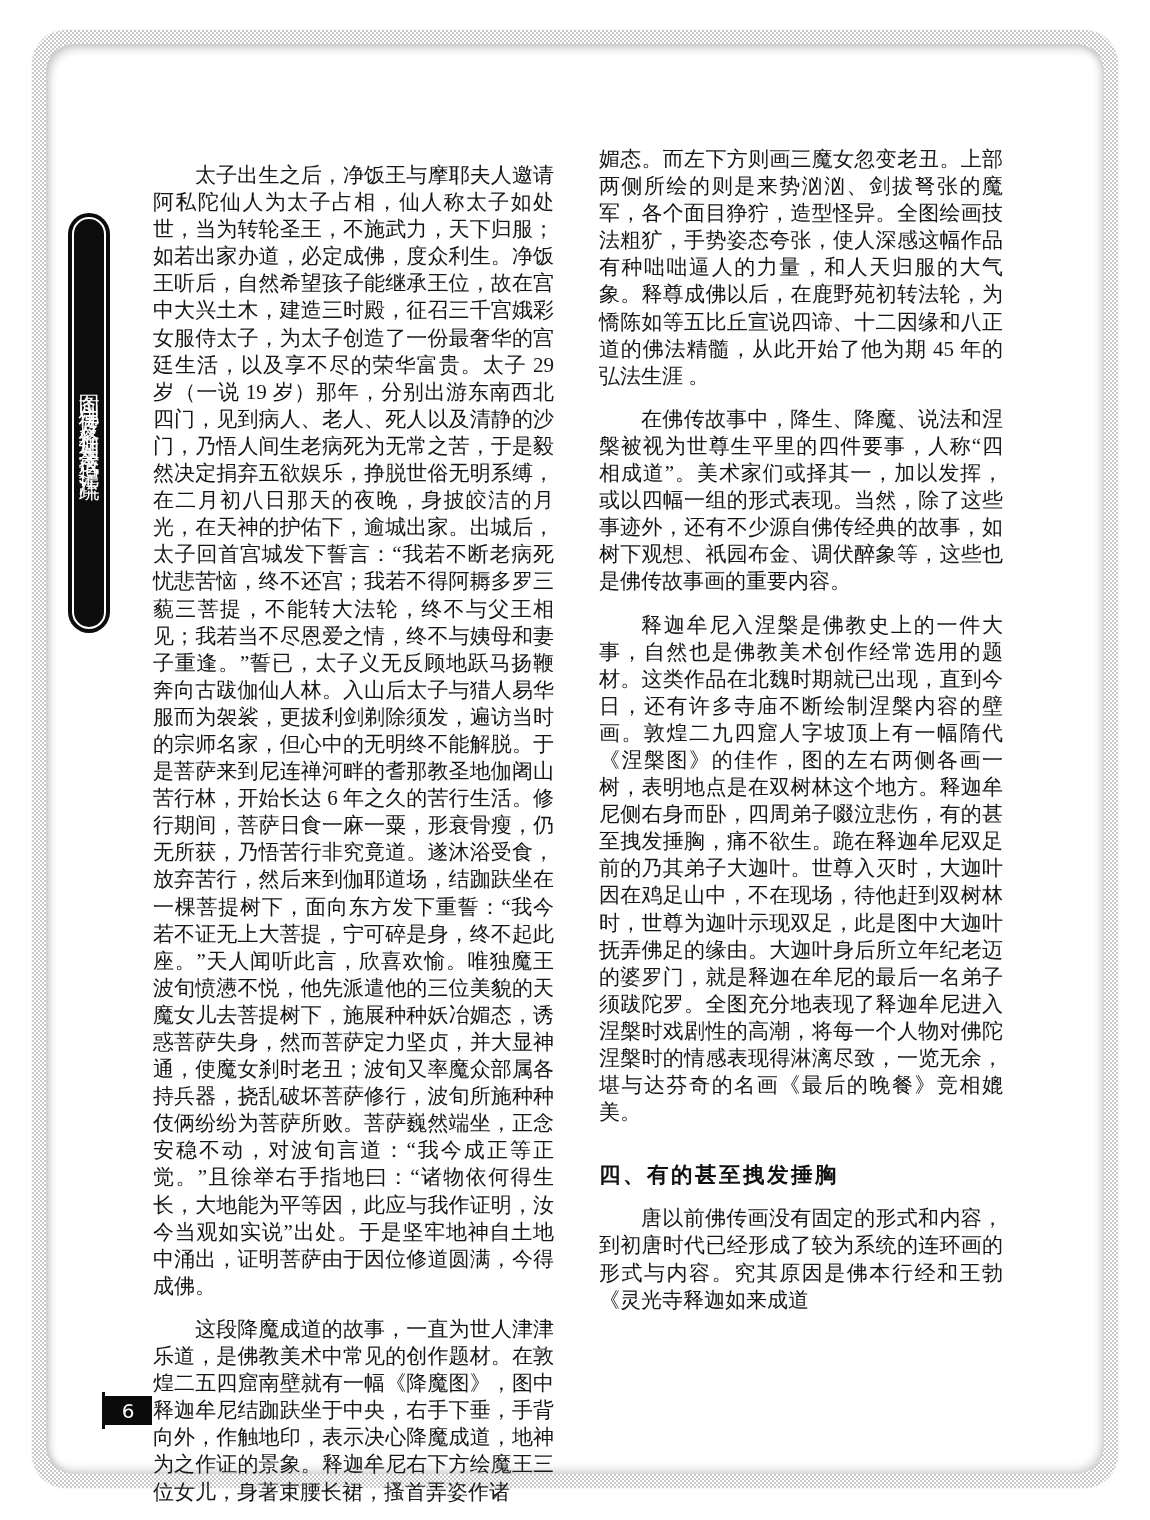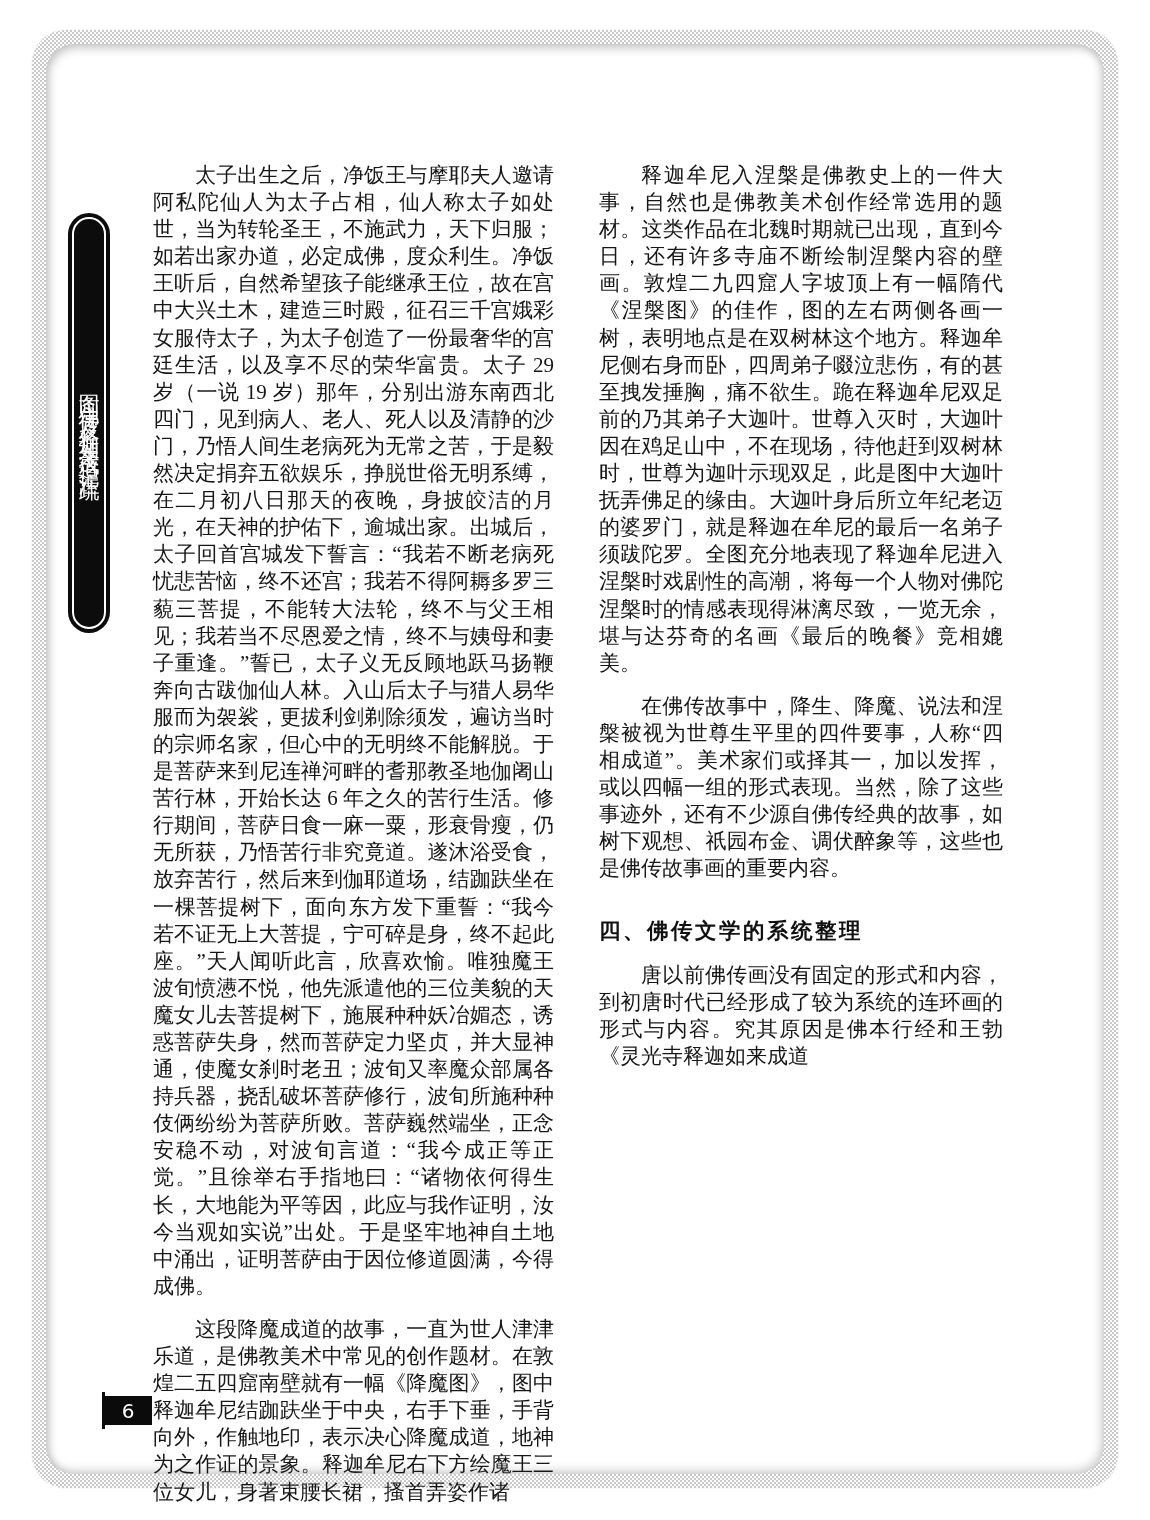--- a/index.html
+++ b/index.html
@@ -99,22 +99,23 @@
   <div class="side-tab-ring"></div>
   <div class="side-tab-text">图画佛传及释迦如来成道记注疏</div>
 </div>
 
 <div class="col col-left">
   <p class="indent">太子出生之后，净饭王与摩耶夫人邀请阿私陀仙人为太子占相，仙人称太子如处世，当为转轮圣王，不施武力，天下归服；如若出家办道，必定成佛，度众利生。净饭王听后，自然希望孩子能继承王位，故在宫中大兴土木，建造三时殿，征召三千宫娥彩女服侍太子，为太子创造了一份最奢华的宫廷生活，以及享不尽的荣华富贵。太子 29 岁（一说 19 岁）那年，分别出游东南西北四门，见到病人、老人、死人以及清静的沙门，乃悟人间生老病死为无常之苦，于是毅然决定捐弃五欲娱乐，挣脱世俗无明系缚，在二月初八日那天的夜晚，身披皎洁的月光，在天神的护佑下，逾城出家。出城后，太子回首宫城发下誓言：“我若不断老病死忧悲苦恼，终不还宫；我若不得阿耨多罗三藐三菩提，不能转大法轮，终不与父王相见；我若当不尽恩爱之情，终不与姨母和妻子重逢。”誓已，太子义无反顾地跃马扬鞭奔向古跋伽仙人林。入山后太子与猎人易华服而为袈裟，更拔利剑剃除须发，遍访当时的宗师名家，但心中的无明终不能解脱。于是菩萨来到尼连禅河畔的耆那教圣地伽阇山苦行林，开始长达 6 年之久的苦行生活。修行期间，菩萨日食一麻一粟，形衰骨瘦，仍无所获，乃悟苦行非究竟道。遂沐浴受食，放弃苦行，然后来到伽耶道场，结跏趺坐在一棵菩提树下，面向东方发下重誓：“我今若不证无上大菩提，宁可碎是身，终不起此座。”天人闻听此言，欣喜欢愉。唯独魔王波旬愤懑不悦，他先派遣他的三位美貌的天魔女儿去菩提树下，施展种种妖冶媚态，诱惑菩萨失身，然而菩萨定力坚贞，并大显神通，使魔女刹时老丑；波旬又率魔众部属各持兵器，挠乱破坏菩萨修行，波旬所施种种伎俩纷纷为菩萨所败。菩萨巍然端坐，正念安稳不动，对波旬言道：“我今成正等正觉。”且徐举右手指地曰：“诸物依何得生长，大地能为平等因，此应与我作证明，汝今当观如实说”出处。于是坚牢地神自土地中涌出，证明菩萨由于因位修道圆满，今得成佛。</p>
   <p class="indent">这段降魔成道的故事，一直为世人津津乐道，是佛教美术中常见的创作题材。在敦煌二五四窟南壁就有一幅《降魔图》，图中释迦牟尼结跏趺坐于中央，右手下垂，手背向外，作触地印，表示决心降魔成道，地神为之作证的景象。释迦牟尼右下方绘魔王三位女儿，身著束腰长裙，搔首弄姿作诸</p>
 </div>
 
 <div class="col col-right">
+  <p>媚态。而左下方则画三魔女忽变老丑。上部两侧所绘的则是来势汹汹、剑拔弩张的魔军，各个面目狰狞，造型怪异。全图绘画技法粗犷，手势姿态夸张，使人深感这幅作品有种咄咄逼人的力量，和人天归服的大气象。释尊成佛以后，在鹿野苑初转法轮，为憍陈如等五比丘宣说四谛、十二因缘和八正道的佛法精髓，从此开始了他为期 45 年的弘法生涯 。</p>
+  <p class="indent">在佛传故事中，降生、降魔、说法和涅槃被视为世尊生平里的四件要事，人称“四相成道”。美术家们或择其一，加以发挥，或以四幅一组的形式表现。当然，除了这些事迹外，还有不少源自佛传经典的故事，如树下观想、祇园布金、调伏醉象等，这些也是佛传故事画的重要内容。</p>
   <p class="indent">释迦牟尼入涅槃是佛教史上的一件大事，自然也是佛教美术创作经常选用的题材。这类作品在北魏时期就已出现，直到今日，还有许多寺庙不断绘制涅槃内容的壁画。敦煌二九四窟人字坡顶上有一幅隋代《涅槃图》的佳作，图的左右两侧各画一树，表明地点是在双树林这个地方。释迦牟尼侧右身而卧，四周弟子啜泣悲伤，有的甚至拽发捶胸，痛不欲生。跪在释迦牟尼双足前的乃其弟子大迦叶。世尊入灭时，大迦叶因在鸡足山中，不在现场，待他赶到双树林时，世尊为迦叶示现双足，此是图中大迦叶抚弄佛足的缘由。大迦叶身后所立年纪老迈的婆罗门，就是释迦在牟尼的最后一名弟子须跋陀罗。全图充分地表现了释迦牟尼进入涅槃时戏剧性的高潮，将每一个人物对佛陀涅槃时的情感表现得淋漓尽致，一览无余，堪与达芬奇的名画《最后的晚餐》竞相媲美。</p>
-  <p class="indent">在佛传故事中，降生、降魔、说法和涅槃被视为世尊生平里的四件要事，人称“四相成道”。美术家们或择其一，加以发挥，或以四幅一组的形式表现。当然，除了这些事迹外，还有不少源自佛传经典的故事，如树下观想、祇园布金、调伏醉象等，这些也是佛传故事画的重要内容。</p>
-  <div class="section-heading">四、佛传文学的系统整理</div>
+  <div class="section-heading">四、有的甚至拽发捶胸</div>
   <p class="indent">唐以前佛传画没有固定的形式和内容，到初唐时代已经形成了较为系统的连环画的形式与内容。究其原因是佛本行经和王勃《灵光寺释迦如来成道</p>
 </div>
 
 <div class="page-num">
   <div class="page-num-tick"></div>
   <span>6</span>
 </div>
 
 </body></html>

